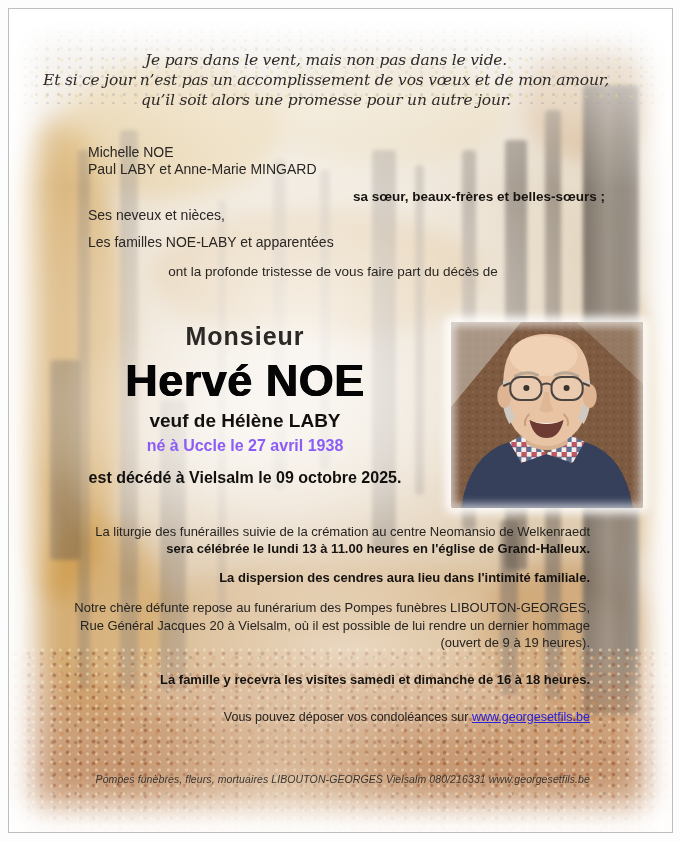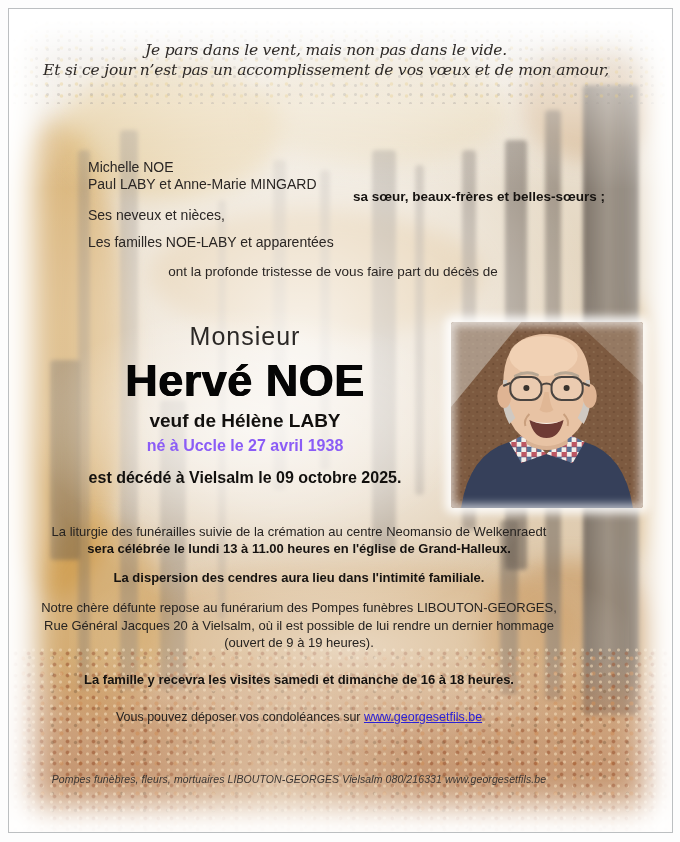--- a/index.html
+++ b/index.html
@@ -118,44 +118,44 @@
   .photo-feather {
     position:absolute; inset:0; pointer-events:none;
     box-shadow:inset 0 0 8px 4px rgba(255,255,255,.65);
   }
 
   
   .content { position:absolute; inset:0; z-index:10; color:#262321; }
   .abs { position:absolute; }
 
   .quote-block {
-    left:16px; top:40px; width:620px; text-align:center;
+    left:16px; top:50px; width:620px; text-align:center;
     font-family:"DejaVu Serif", serif; font-style:italic;
     font-size:15.5px; line-height:20px; letter-spacing:-.2px; color:#2e2a28;
   }
-  .relatives-block { left:88px; top:159px; font-size:14px; line-height:17.2px; color:#2a2624; }
+  .relatives-block { left:88px; top:144px; font-size:14px; line-height:17.2px; color:#2a2624; }
   .relation-line {
     left:305px; top:189px; width:300px; text-align:right;
     font-size:13.5px; font-weight:700; color:#161310;
   }
   .nieces-line   { left:88px; top:207px; font-size:14px; color:#2a2624; }
   .families-line { left:88px; top:234px; font-size:14px; color:#2a2624; }
   .announcement-line { left:26px; top:264px; width:614px; text-align:center; font-size:13.5px; color:#2a2624; }
 
   .dec-line { left:50px; width:390px; text-align:center; }
-  .honorific { top:322px; font-size:25px; font-weight:400; letter-spacing:1px; color:#2b2826; }
+  .honorific { top:322px; font-size:25px; font-weight:700; letter-spacing:1px; color:#2b2826; }
   .dec-name  {
     top:355px; font-size:45px; font-weight:700; letter-spacing:.5px; color:#050505;
     text-shadow:.5px 0 currentColor, -.5px 0 currentColor;
   }
   .widower   { top:410px; font-size:19px; font-weight:700; color:#12100e; }
   .birth     { top:437px; font-size:16px; font-weight:700; color:#8b5cf6; }
   .death     { top:469px; font-size:16px; font-weight:700; color:#12100e; }
 
-  .cer { left:8px; width:582px; text-align:center; font-size:13px; line-height:15px; }
+  .cer { left:8px; width:582px; text-align:right; font-size:13px; line-height:15px; }
   .liturgy1 { top:524px; }
   .liturgy2 { top:541px; font-weight:700; color:#151210; }
   .ashes    { top:570px; font-weight:700; color:#151210; }
   .repose1  { top:600px; }
   .repose2  { top:618px; }
   .repose3  { top:635px; }
   .visits   { top:672px; font-weight:700; color:#151210; }
   .condolence { top:710px; font-size:12.5px; }
   .condolence a { color:#2b21d6; text-decoration:underline; }
   .footer-line {
@@ -247,20 +247,21 @@
       <path d="M80,99 Q95,105 110,99 Q95,103 80,99 Z" fill="#f4efe8"></path>
     </svg>
     <div class="photo-feather"></div>
   </div>
 
   <div class="content">
 
     <div class="abs quote-block">
       <div>Je pars dans le vent, mais non pas dans le vide.</div>
       <div>Et si ce jour n’est pas un accomplissement de vos vœux et de mon amour,</div>
+      <div>qu’il soit alors une promesse pour un autre jour.</div>
     </div>
 
     <div class="abs relatives-block">
       <div>Michelle NOE</div>
       <div>Paul LABY et Anne-Marie MINGARD</div>
     </div>
 
     <div class="abs relation-line">sa sœur, beaux-frères et belles-sœurs ;</div>
     <div class="abs nieces-line">Ses neveux et nièces,</div>
     <div class="abs families-line">Les familles NOE-LABY et apparentées</div>

